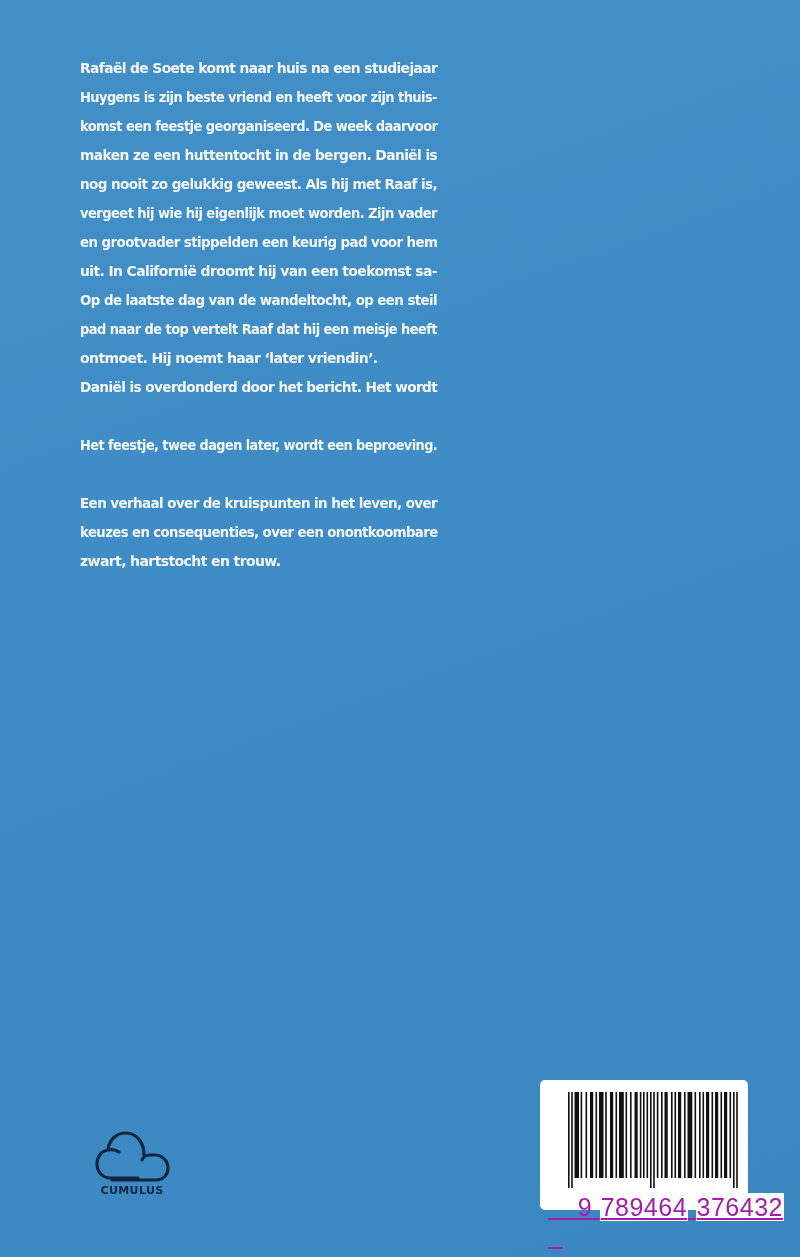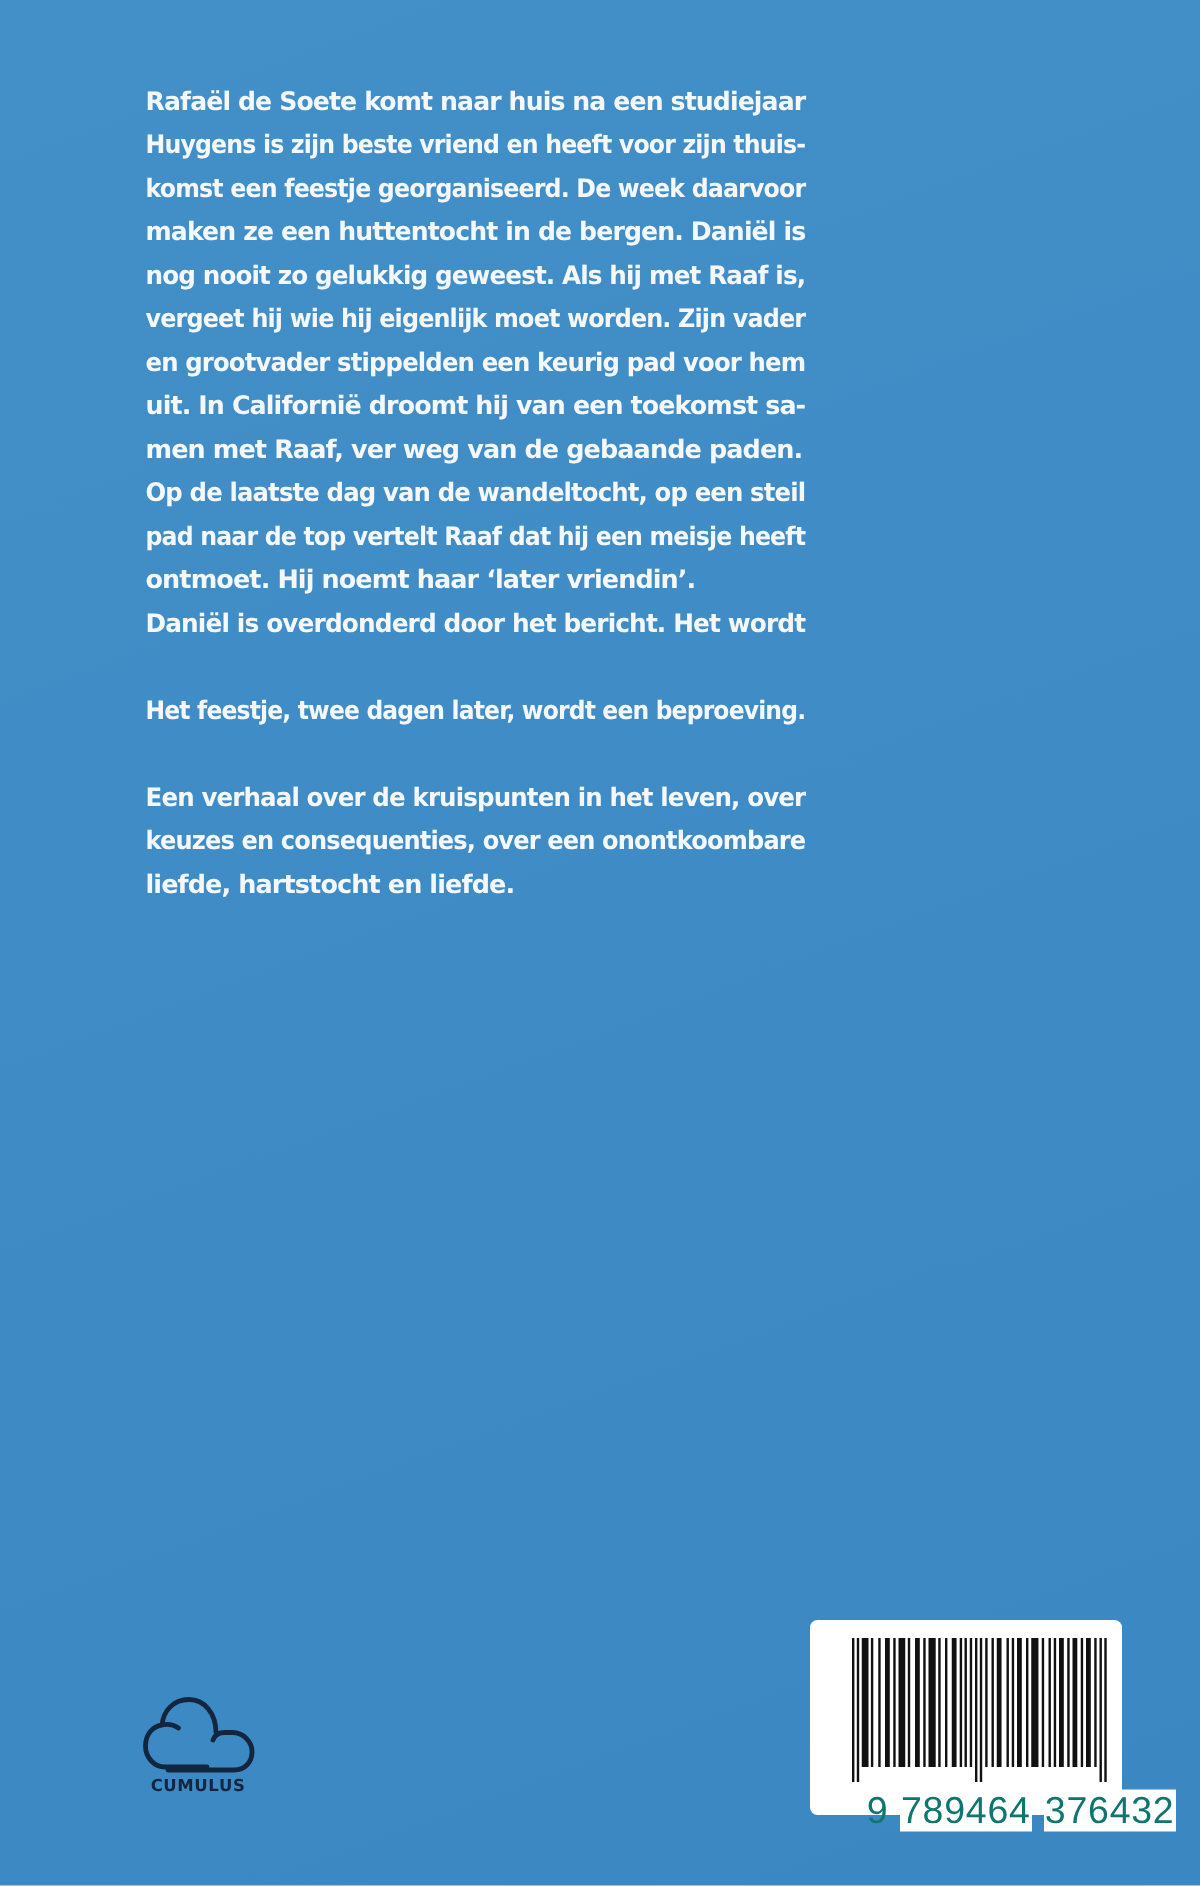--- a/index.html
+++ b/index.html
@@ -10,27 +10,27 @@
       width: 800px;
       height: 1257px;
       background: #3f8cc6;
       background: linear-gradient(160deg, #4390c9 0%, #3e8bc5 50%, #3b87c2 100%);
       position: relative;
       overflow: hidden;
       font-family: "DejaVu Sans", sans-serif;
     }
     .blurb {
       position: absolute;
-      left: 97px;
+      left: 80px;
       top: 54px;
       width: 445px;
       color: #f4f8fb;
       font-family: "DejaVu Sans", sans-serif;
       font-weight: bold;
-      font-size: 17px;
+      font-size: 14px;
       letter-spacing: -0.6px;
     }
     .line {
       height: 29px;
       line-height: 29px;
       white-space: nowrap;
       text-align: justify;
       text-align-last: justify;
       display: block;
       transform-origin: left center;
@@ -80,58 +80,58 @@
       top: 12px;
       width: 170px;
       height: 96px;
     }
     .barcode-digits {
       position: absolute;
       left: 8px;
       top: 84px;
       font-family: "Liberation Sans", sans-serif;
       font-size: 25px;
-      color: #0f766e;
+      color: #a21caf;
       letter-spacing: 0.5px;
       white-space: pre;
+      text-decoration: underline;
     }
     .digit-bg {
       background: #ffffff;
       padding: 0 1px;
     }
   </style>
 </head>
 <body>
 
 <div class="blurb">
   <span class="line" style="transform: scaleX(0.9865); width: 451.094px; text-align-last: left;">Rafaël de Soete komt naar huis na een studiejaar</span>
   <span class="line" style="transform: scaleX(0.9269); width: 480.094px; text-align-last: left;">Huygens is zijn beste vriend en heeft voor zijn thuis-</span>
   <span class="line" style="transform: scaleX(0.9292); width: 478.922px; text-align-last: left;">komst een feestje georganiseerd. De week daarvoor</span>
   <span class="line" style="transform: scaleX(0.9866); width: 451.031px; text-align-last: left;">maken ze een huttentocht in de bergen. Daniël is</span>
   <span class="line" style="transform: scaleX(0.9665); width: 460.438px; text-align-last: left;">nog nooit zo gelukkig geweest. Als hij met Raaf is,</span>
   <span class="line" style="transform: scaleX(0.9353); width: 475.766px; text-align-last: left;">vergeet hij wie hij eigenlijk moet worden. Zijn vader</span>
   <span class="line" style="transform: scaleX(0.9551); width: 465.906px; text-align-last: left;">en grootvader stippelden een keurig pad voor hem</span>
   <span class="line" style="transform: scaleX(0.9937); width: 447.828px; text-align-last: left;">uit. In Californië droomt hij van een toekomst sa-</span>
-  <span class="line last">men met Raaf, ver weg van de gebaande paden.</span>
 
   <span class="line" style="transform: scaleX(0.9556); width: 465.656px; text-align-last: left;">Op de laatste dag van de wandeltocht, op een steil</span>
   <span class="line" style="transform: scaleX(0.9274); width: 479.844px; text-align-last: left;">pad naar de top vertelt Raaf dat hij een meisje heeft</span>
   <span class="line last">ontmoet. Hij noemt haar ‘later vriendin’.</span>
 
   <span class="line" style="transform: scaleX(0.973); width: 457.328px; text-align-last: left;">Daniël is overdonderd door het bericht. Het wordt</span>
 
   <div class="gap"></div>
 
   <span class="line last" style="transform: scaleX(0.919); width: 484.219px; text-align-last: left;">Het feestje, twee dagen later, wordt een beproeving.</span>
 
   <div class="gap"></div>
 
   <span class="line" style="transform: scaleX(0.9612); width: 462.984px; text-align-last: left;">Een verhaal over de kruispunten in het leven, over</span>
   <span class="line" style="transform: scaleX(0.9449); width: 470.969px; text-align-last: left;">keuzes en consequenties, over een onontkoombare</span>
-  <span class="line last">liefde, hartstocht en liefde.</span>
+  <span class="line last">zwart, hartstocht en trouw.</span>
 </div>
 
 <div class="logo">
   <svg width="76" height="58" viewBox="0 0 76 58">
     <path d="M 18 52 L 62 52
              C 70 52 74 46 74 40
              C 74 33 68 27 61 27
              L 56 27
              C 52 27 49 29 48 32
              M 50 27

